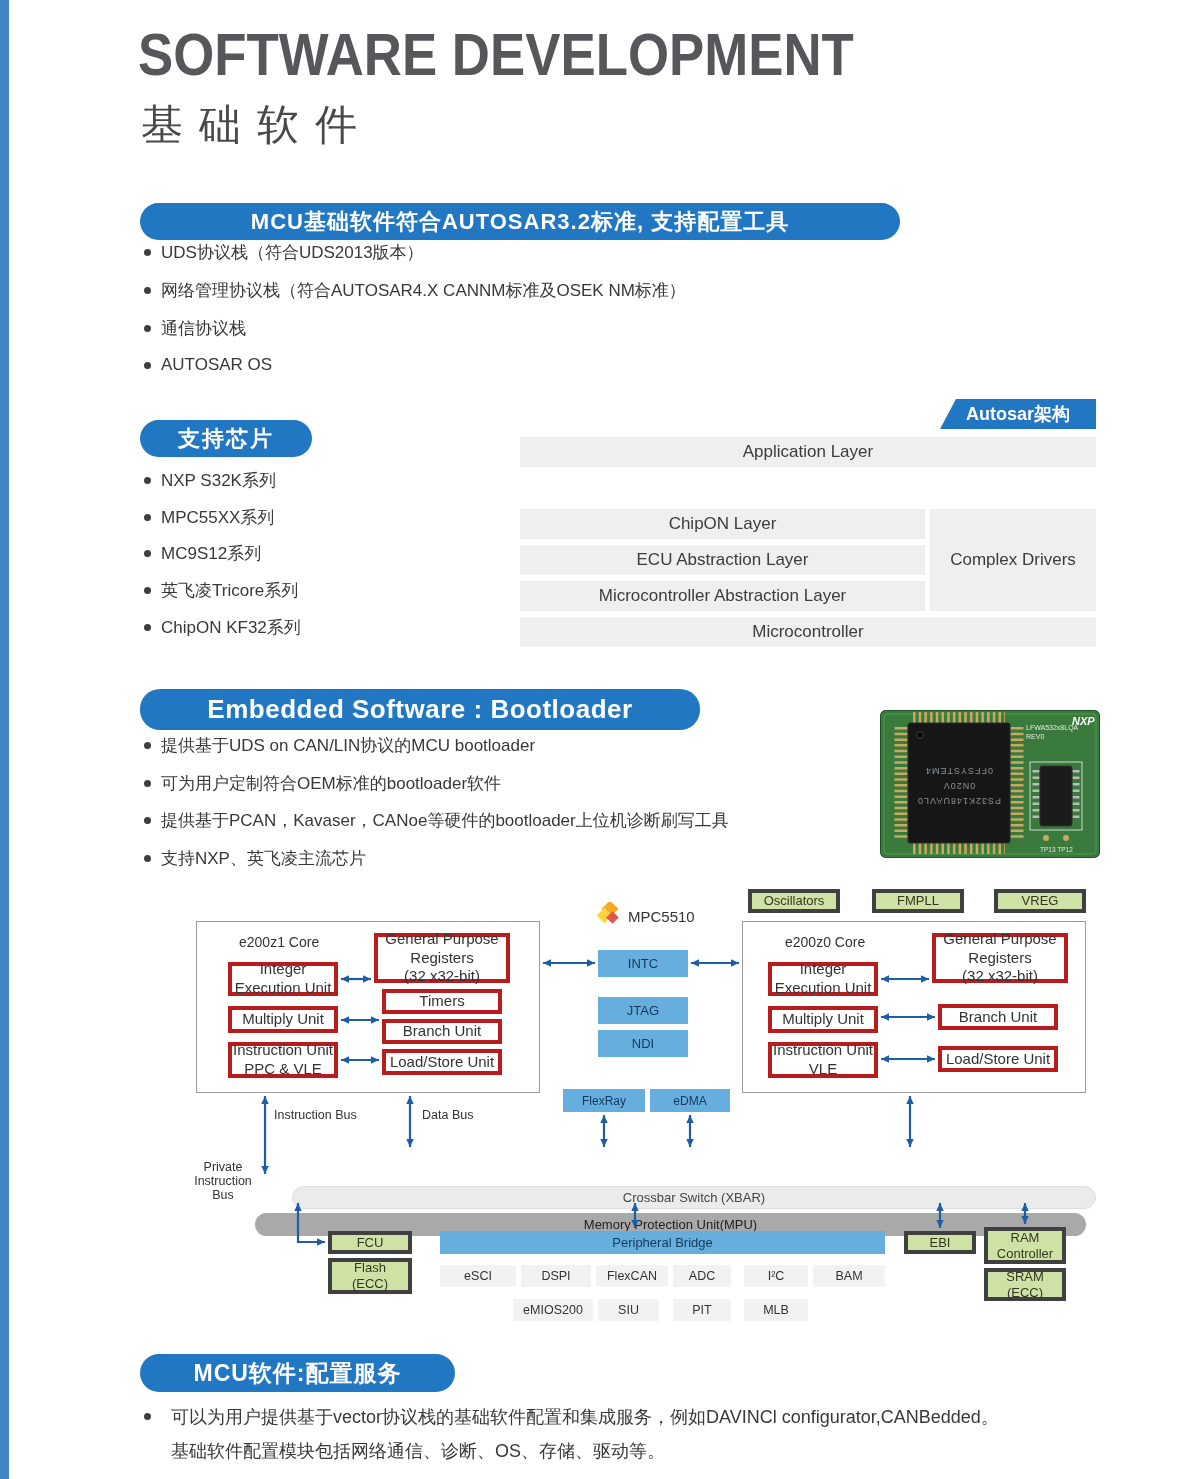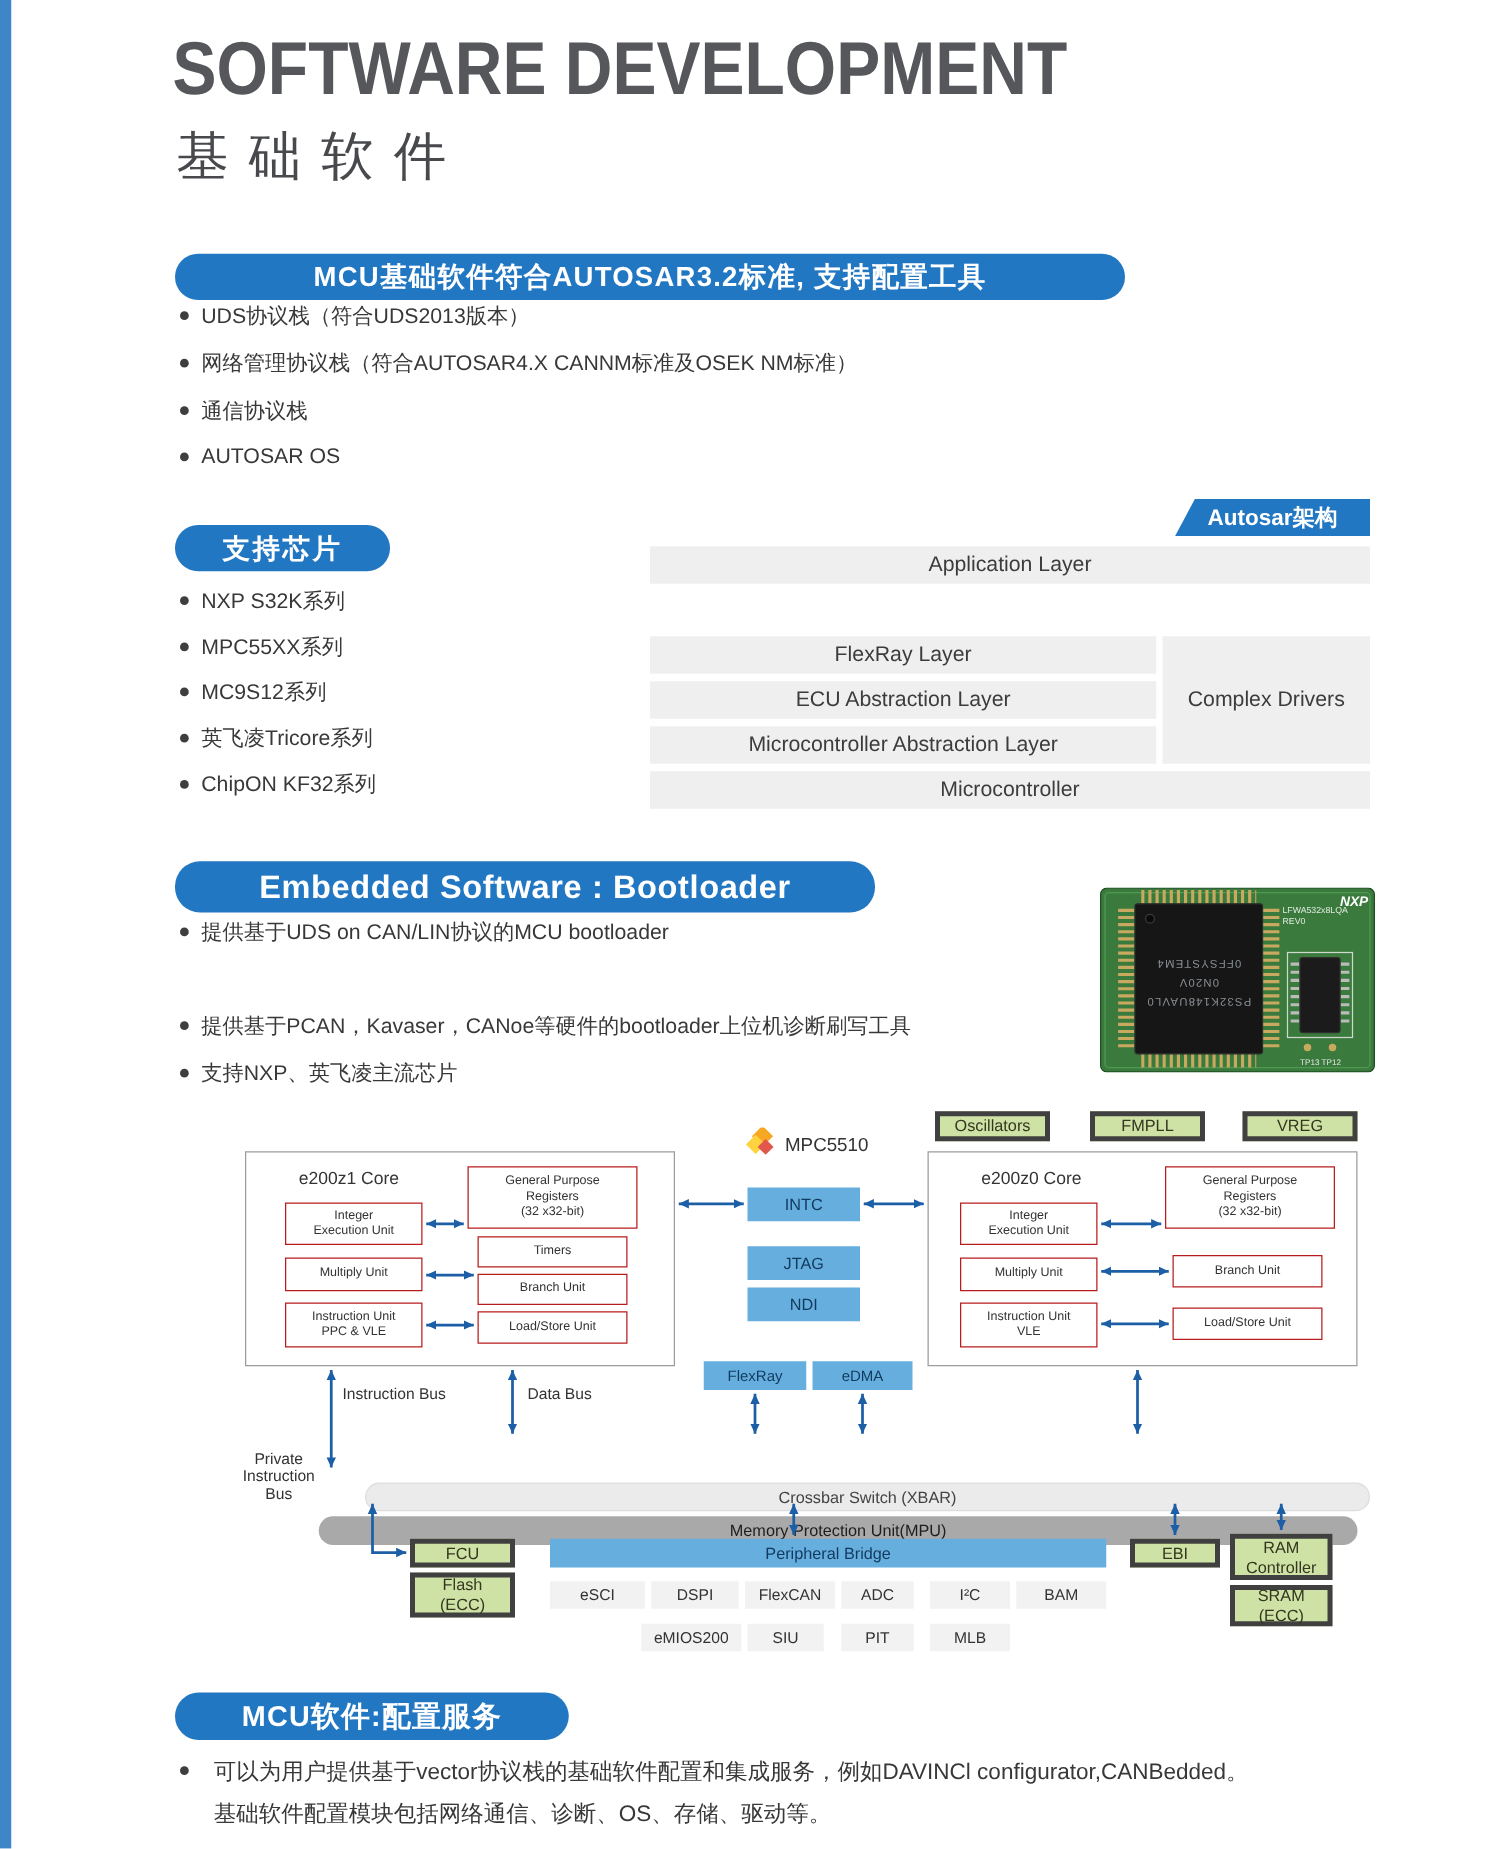--- a/index.html
+++ b/index.html
@@ -18,21 +18,21 @@
   .bullet { display:flex; align-items:center; gap:10px; height:24px; }
   .bullet .dot { width:7px; height:7px; border-radius:50%; background:#3e3e3e; flex:0 0 auto; }
   .btext { font-size:17px; color:#383838; white-space:nowrap; }
   .tag { left:940px; top:399px; width:156px; height:30px; background:#2277c3; color:#fff; font-weight:bold; font-size:18px; display:flex; align-items:center; justify-content:center; clip-path:polygon(16px 0, 100% 0, 100% 100%, 0 100%); }
   .arow { background:#efefef; display:flex; align-items:center; justify-content:center; font-size:17px; color:#3c3c3c; }
   
   .gbox { background:#cfe2a6; border:4px solid #404040; display:flex; align-items:center; justify-content:center; font-size:13px; color:#33371f; text-align:center; white-space:pre-line; line-height:1.2; }
   .bbox { background:#66aede; color:#123a5e; display:flex; align-items:center; justify-content:center; font-size:13px; }
   .corebox { background:#ffffff; border:1.5px solid #9c9c9c; }
   .coretitle { font-size:14px; color:#333; }
-  .ubox { background:#ffffff; border:1px solid #b91c1c; display:flex; align-items:center; justify-content:center; font-size:10px; color:#333; text-align:center; white-space:pre-line; line-height:1.25; }
+  .ubox { background:#ffffff; border:4px solid #b91c1c; display:flex; align-items:center; justify-content:center; font-size:15px; color:#333; text-align:center; white-space:pre-line; line-height:1.25; }
   .pbox { background:#f2f2f2; display:flex; align-items:center; justify-content:center; font-size:12.5px; color:#333; }
   .bar { border-radius:12px; display:flex; align-items:center; justify-content:center; font-size:13px;margin-top:36px; }
   .xbar { background:#ebebeb; border:1px solid #dddddd; color:#444; }
   .mpu { background:#a9a9a9; color:#1e1e1e; }
   .buslabel { font-size:12.5px; color:#333; white-space:pre-line; }
   .chipname { font-size:15px; color:#333; }
   .arrows { pointer-events:none; z-index:5; }
   
   .para { display:flex; align-items:flex-start; gap:20px; }
   .para .dot { width:7px; height:7px; border-radius:50%; background:#3e3e3e; flex:0 0 auto; margin-top:13px; }
@@ -82,30 +82,34 @@
       <span class="dot"></span>
       <span class="btext">英飞凌Tricore系列</span>
     </div>
   <div class="abs bullet" style="left:144px;top:615px">
       <span class="dot"></span>
       <span class="btext">ChipON KF32系列</span>
     </div>
 
   <div class="abs tag">Autosar架构</div>
   <div class="abs arow" style="left:520px;top:437px;width:576px;height:30px">Application Layer</div>
-  <div class="abs arow" style="left:520px;top:509px;width:405px;height:30px">FlexRay Layer</div>
+  <div class="abs arow" style="left:520px;top:509px;width:405px;height:30px">ChipON Layer</div>
   <div class="abs arow" style="left:520px;top:545px;width:405px;height:30px">ECU Abstraction Layer</div>
   <div class="abs arow" style="left:520px;top:581px;width:405px;height:30px">Microcontroller Abstraction Layer</div>
   <div class="abs arow" style="left:930px;top:509px;width:166px;height:102px">Complex Drivers</div>
   <div class="abs arow" style="left:520px;top:617px;width:576px;height:30px">Microcontroller</div>
 
   <div class="abs pill pill3">Embedded Software : Bootloader</div>
   <div class="abs bullet" style="left:144px;top:733px">
       <span class="dot"></span>
       <span class="btext">提供基于UDS on CAN/LIN协议的MCU bootloader</span>
+    </div>
+  <div class="abs bullet" style="left:144px;top:771px">
+      <span class="dot"></span>
+      <span class="btext">可为用户定制符合OEM标准的bootloader软件</span>
     </div>
   <div class="abs bullet" style="left:144px;top:808px">
       <span class="dot"></span>
       <span class="btext">提供基于PCAN，Kavaser，CANoe等硬件的bootloader上位机诊断刷写工具</span>
     </div>
   <div class="abs bullet" style="left:144px;top:846px">
       <span class="dot"></span>
       <span class="btext">支持NXP、英飞凌主流芯片</span>
     </div>
 

